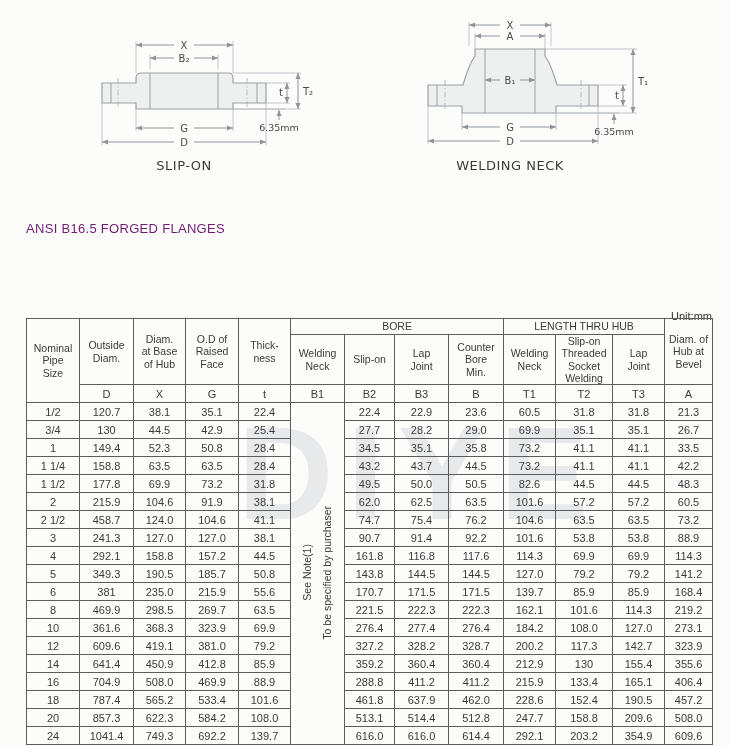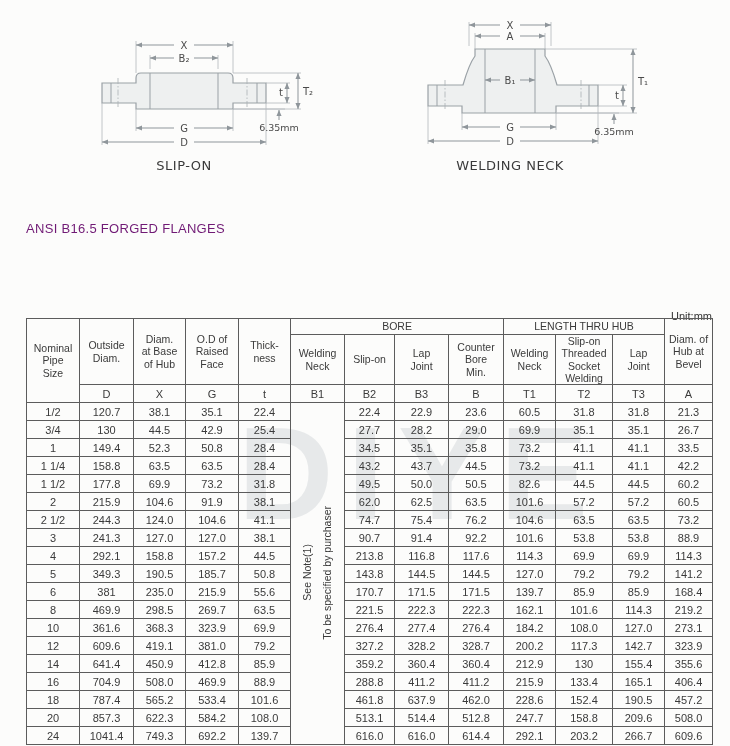--- a/index.html
+++ b/index.html
@@ -301,39 +301,39 @@
         <td>177.8</td>
         <td>69.9</td>
         <td>73.2</td>
         <td>31.8</td>
         <td>49.5</td>
         <td>50.0</td>
         <td>50.5</td>
         <td>82.6</td>
         <td>44.5</td>
         <td>44.5</td>
-        <td>60.2</td>
+        <td>48.3</td>
       </tr>
       <tr>
         <td>2</td>
         <td>215.9</td>
         <td>104.6</td>
         <td>91.9</td>
         <td>38.1</td>
         <td>62.0</td>
         <td>62.5</td>
         <td>63.5</td>
         <td>101.6</td>
         <td>57.2</td>
         <td>57.2</td>
         <td>60.5</td>
       </tr>
       <tr>
         <td>2 1/2</td>
-        <td>244.3</td>
+        <td>458.7</td>
         <td>124.0</td>
         <td>104.6</td>
         <td>41.1</td>
         <td>74.7</td>
         <td>75.4</td>
         <td>76.2</td>
         <td>104.6</td>
         <td>63.5</td>
         <td>63.5</td>
         <td>73.2</td>
@@ -351,21 +351,21 @@
         <td>53.8</td>
         <td>53.8</td>
         <td>88.9</td>
       </tr>
       <tr>
         <td>4</td>
         <td>292.1</td>
         <td>158.8</td>
         <td>157.2</td>
         <td>44.5</td>
-        <td>213.8</td>
+        <td>161.8</td>
         <td>116.8</td>
         <td>117.6</td>
         <td>114.3</td>
         <td>69.9</td>
         <td>69.9</td>
         <td>114.3</td>
       </tr>
       <tr>
         <td>5</td>
         <td>349.3</td>
@@ -496,17 +496,17 @@
         <td>24</td>
         <td>1041.4</td>
         <td>749.3</td>
         <td>692.2</td>
         <td>139.7</td>
         <td>616.0</td>
         <td>616.0</td>
         <td>614.4</td>
         <td>292.1</td>
         <td>203.2</td>
-        <td>266.7</td>
+        <td>354.9</td>
         <td>609.6</td>
       </tr>
     </tbody>
 </table>
 
 </body></html>

